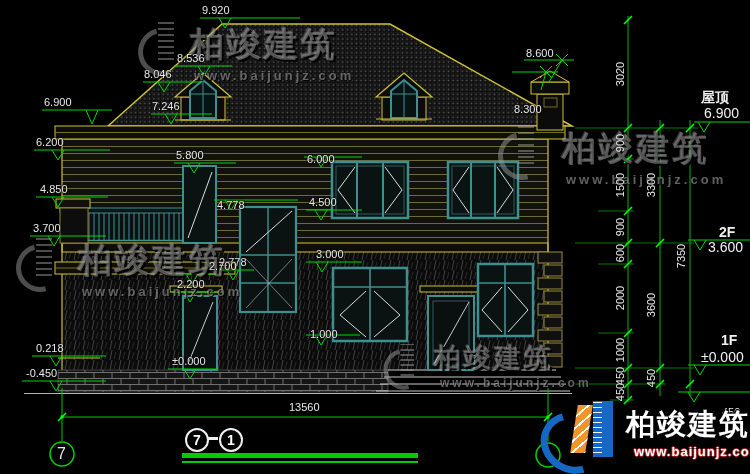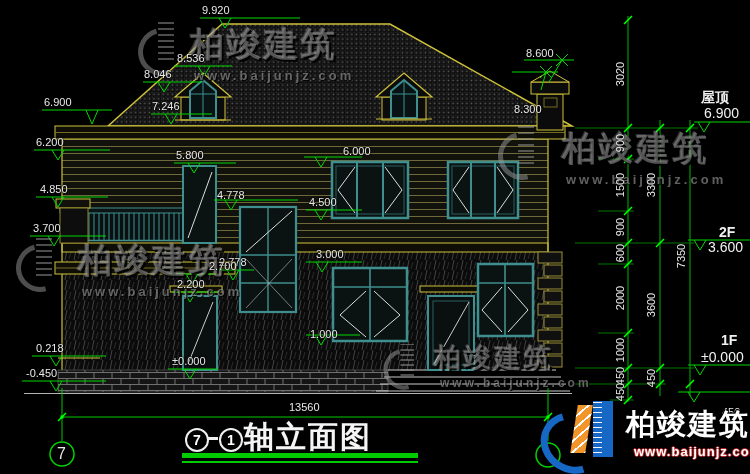--- a/index.html
+++ b/index.html
@@ -320,22 +320,22 @@
 <div class="dim" style="left:202px;top:5px;">9.920</div>
 <div class="dim" style="left:177px;top:53px;">8.536</div>
 <div class="dim" style="left:144px;top:69px;">8.046</div>
 <div class="dim" style="left:152px;top:101px;">7.246</div>
 <div class="dim" style="left:526px;top:48px;">8.600</div>
 <div class="dim" style="left:514px;top:60px;margin-top:44px;">8.300</div>
 <div class="dim" style="left:44px;top:97px;">6.900</div>
 <div class="dim" style="left:36px;top:137px;">6.200</div>
 <div class="dim" style="left:176px;top:150px;">5.800</div>
 <div class="dim" style="left:40px;top:184px;">4.850</div>
-<div class="dim" style="left:217px;top:190px;">4.778</div>
-<div class="dim" style="left:307px;top:146px;margin-left:36px;">6.000</div>
+<div class="dim" style="left:217px;top:200px;">4.778</div>
+<div class="dim" style="left:307px;top:154px;">6.000</div>
 <div class="dim" style="left:309px;top:197px;">4.500</div>
 <div class="dim" style="left:33px;top:223px;">3.700</div>
 <div class="dim" style="left:310px;top:249px;margin-left:6px;">3.000</div>
 <div class="dim" style="left:219px;top:257px;">2.778</div>
 <div class="dim" style="left:176px;top:261px;margin-left:33px;">2.700</div>
 <div class="dim" style="left:177px;top:279px;">2.200</div>
 <div class="dim" style="left:310px;top:329px;">1.000</div>
 <div class="dim" style="left:172px;top:356px;">±0.000</div>
 <div class="dim" style="left:36px;top:343px;">0.218</div>
 <div class="dim" style="left:26px;top:368px;">-0.450</div>
@@ -361,21 +361,20 @@
 <div class="flabel" style="left:719px;top:225px;">2F</div>
 <div class="fval" style="left:708px;top:240px;">3.600</div>
 <div class="flabel" style="left:721px;top:333px;">1F</div>
 <div class="fval" style="left:701px;top:350px;">±0.000</div>
 
 <div class="bubble-num" style="left:57px;top:446px;">7</div>
 
 <div class="circle-num" style="left:185px;top:428px;">7</div>
 <div class="title-dash" style="left:207px;top:437px;"></div>
 <div class="circle-num" style="left:219px;top:428px;">1</div>
-<div class="title-name" style="left:244px;top:421px;">轴立面图</div>
 <div class="uline1" style="left:182px;top:453px;width:236px;"></div>
 <div class="uline2" style="left:182px;top:461px;width:236px;"></div>
 
 <div id="logo">
   <div class="lg-arc"></div>
   <div class="lg-orange"></div>
   <div class="lg-blue"></div>
   <div class="lg-brand">柏竣建筑</div>
   <div class="lg-url">www.baijunjz.com</div>
 </div>

